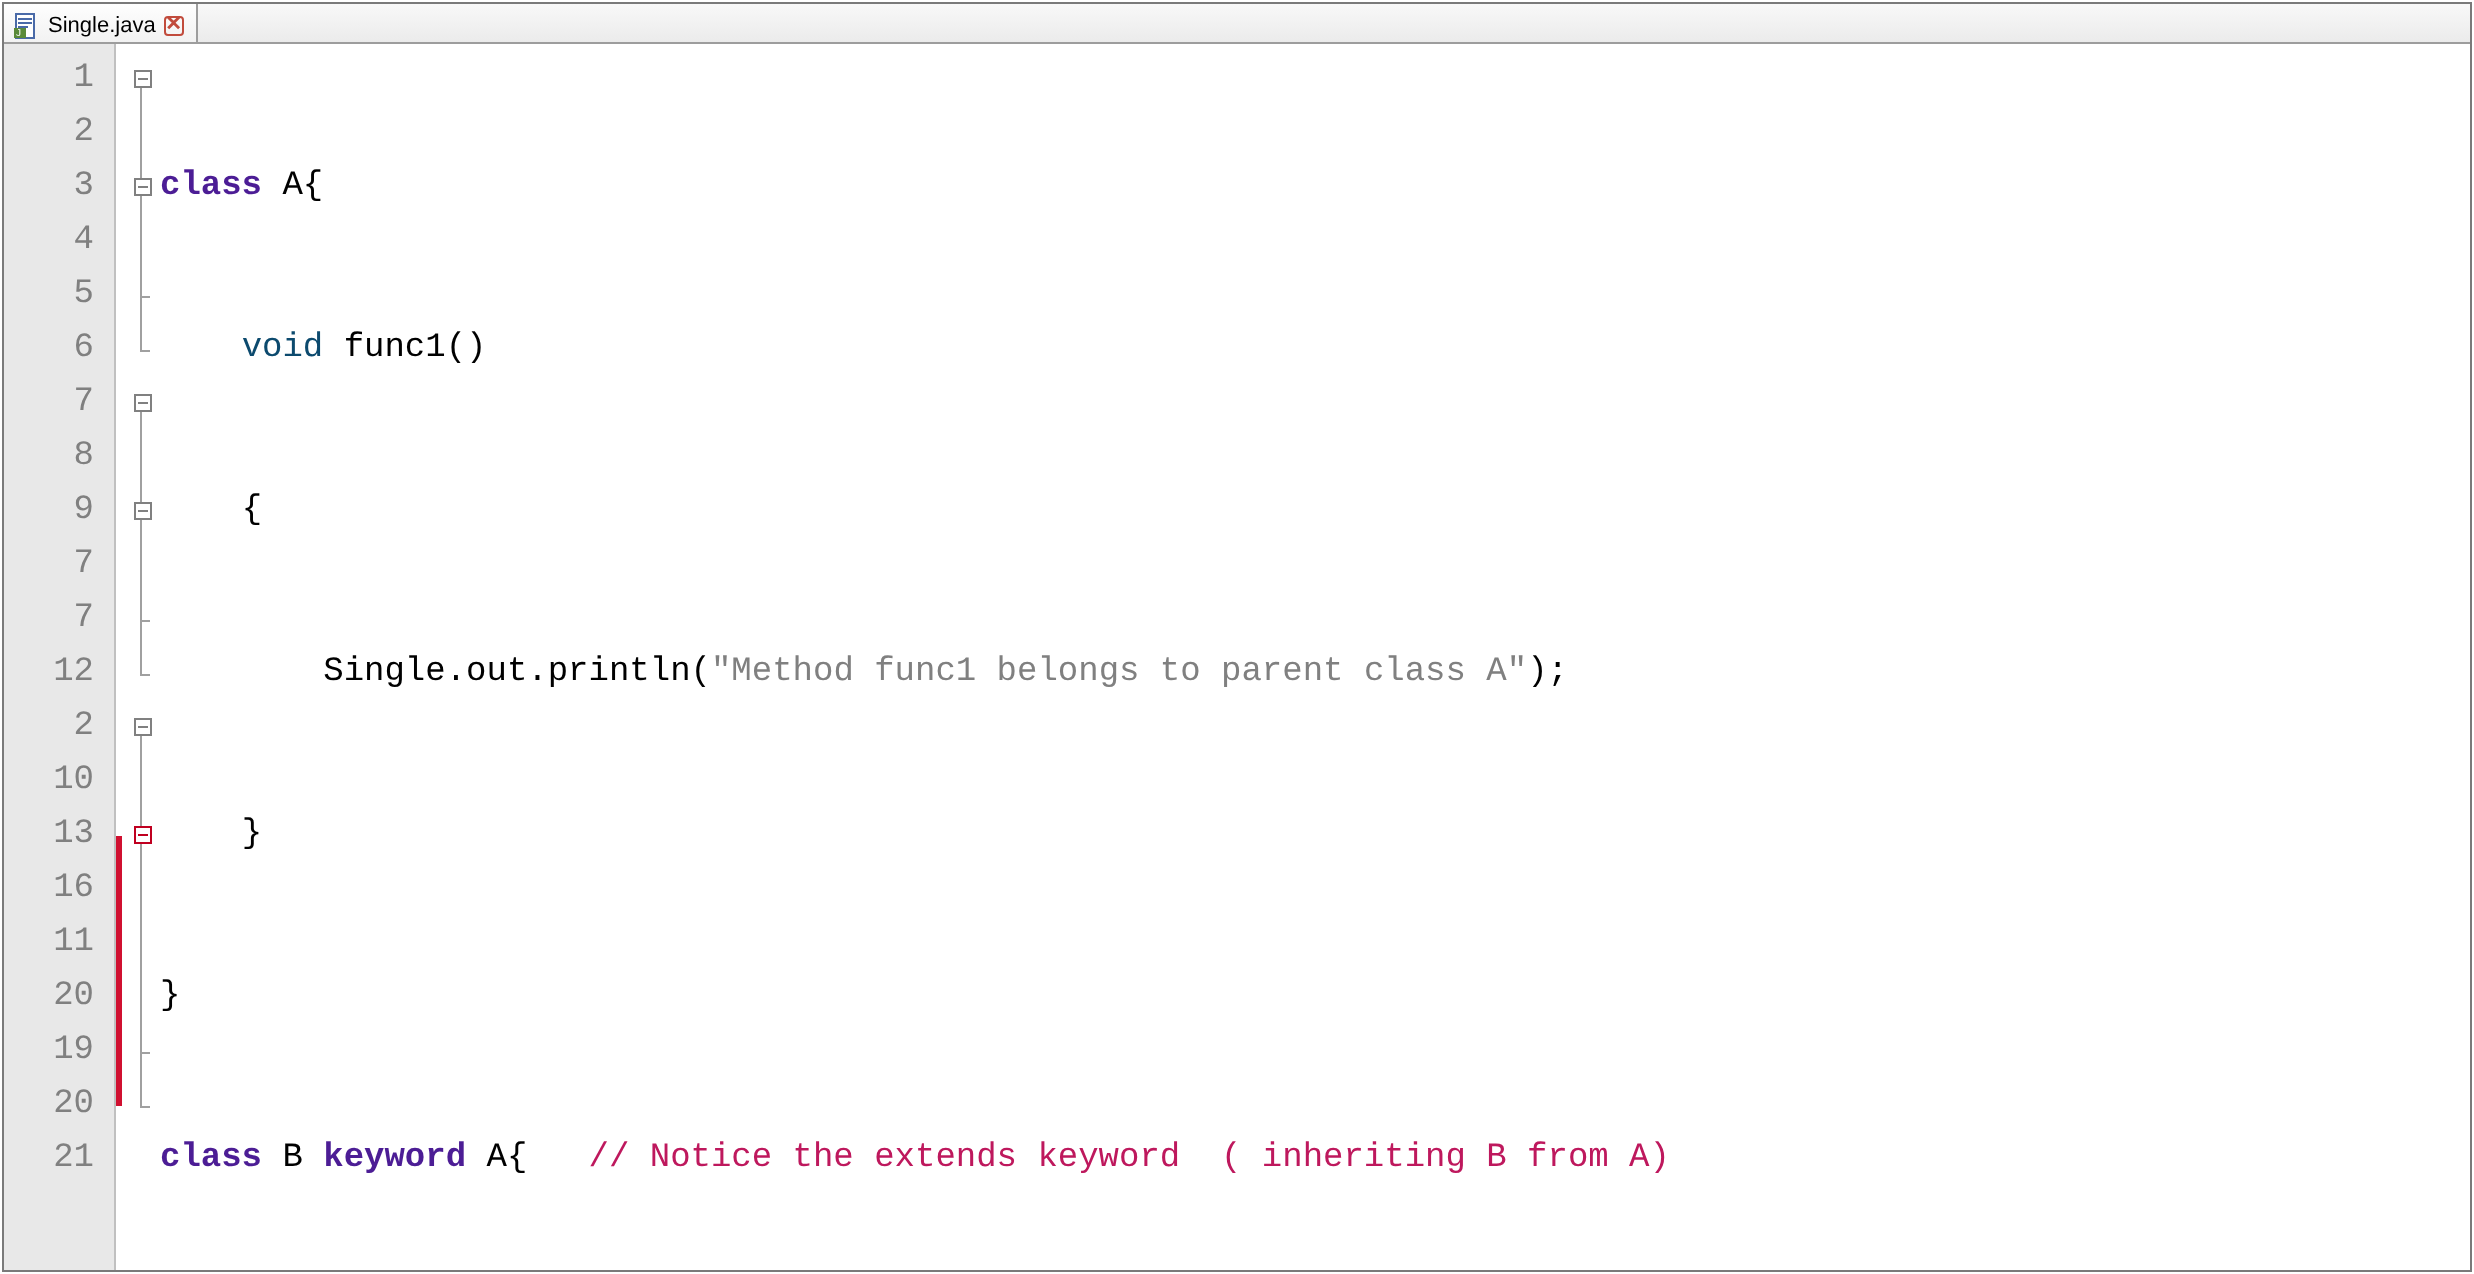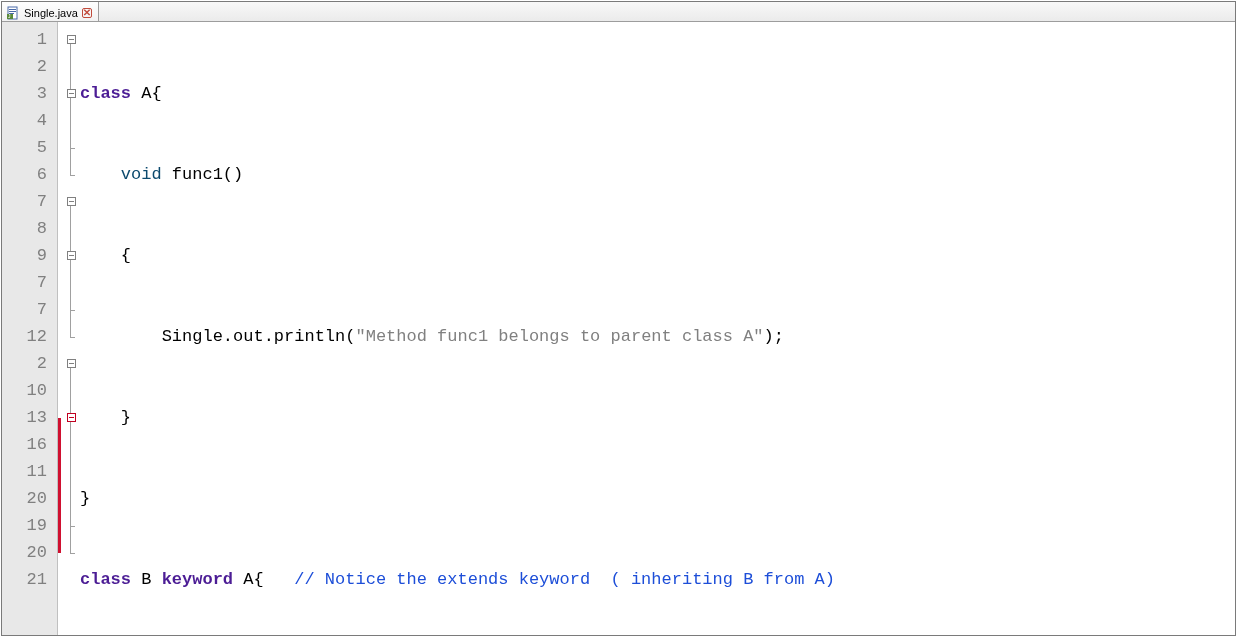--- a/index.html
+++ b/index.html
@@ -162,21 +162,21 @@
     white-space: pre;
     position: relative;
   }
   .cl {
     height: 27px;
     padding-left: 2px;
   }
   .tok-kw { color: #4c1d95; font-weight: bold; margin-top: 44px; }
   .tok-type { color: #0c4a6e; }
   .tok-str { color: #808080; }
-  .tok-com { color: #1d4ed8; }
+  .tok-com { color: #be185d; }
   .tok-id { color: #000; }
   .tok-punc { color: #000; }
 </style>
 </head>
 <body>
 
 <div class="editor-container">
   <div class="tab-bar">
     <div class="tab">
       <span class="file-icon">

